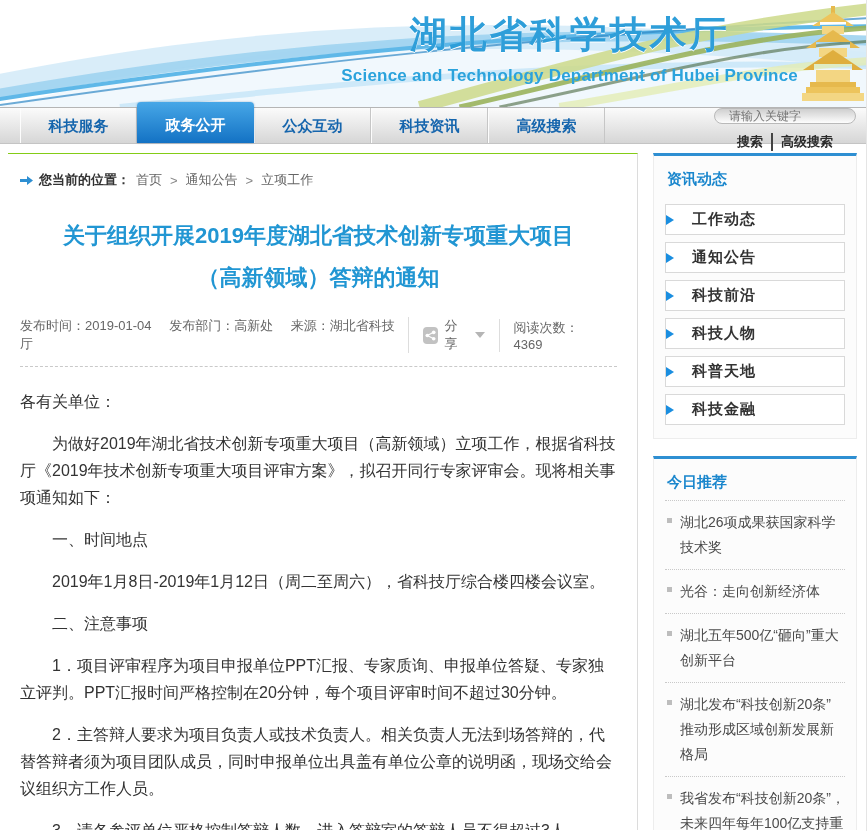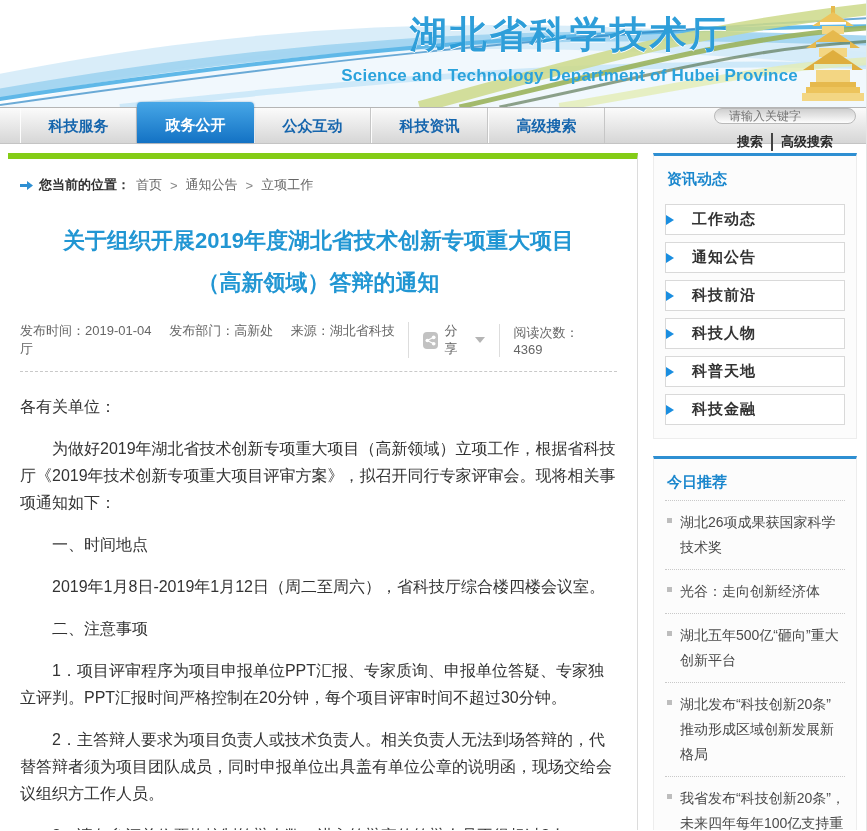--- a/index.html
+++ b/index.html
@@ -29,21 +29,21 @@
   .search-pill { width:142px; height:23px; border-radius:12px; border:1px solid #b9b9b9;
     background:linear-gradient(#cfcfcf,#fdfdfd); display:flex; align-items:center; padding:0 9px; gap:5px; }
   .search-pill input { flex:1; border:none; outline:none; background:transparent;
     font-size:12px; color:#8a8a8a; }
   .search-links { display:flex; align-items:center; font-size:13px; font-weight:bold; color:#2b2b2b; }
   .search-go { cursor:pointer; padding-right:8px; }
   .search-adv { cursor:pointer; border-left:2px solid #444; padding-left:8px; }
 
   
   .content { display:flex; padding:9px 7px 0 8px; height:686px; overflow:hidden; }
-  .main { width:630px; border-top:6px solid #84cc16; border-right:1px solid #dcdcdc;
+  .main { width:630px; border-top:1px solid #84cc16; border-right:1px solid #dcdcdc;
     padding:0 20px 0 12px; }
   .sidebar { width:204px; margin-left:15px; }
 
   
   .breadcrumb { display:flex; align-items:center; gap:6px; margin-top:17px; font-size:13px; color:#666; }
   .bc-arrow { display:inline-block; }
   .bc-prefix { font-weight:bold; color:#333; }
   .bc-link { color:#666; cursor:pointer; }
   .bc-sep { color:#888; padding:0 2px; }
 

